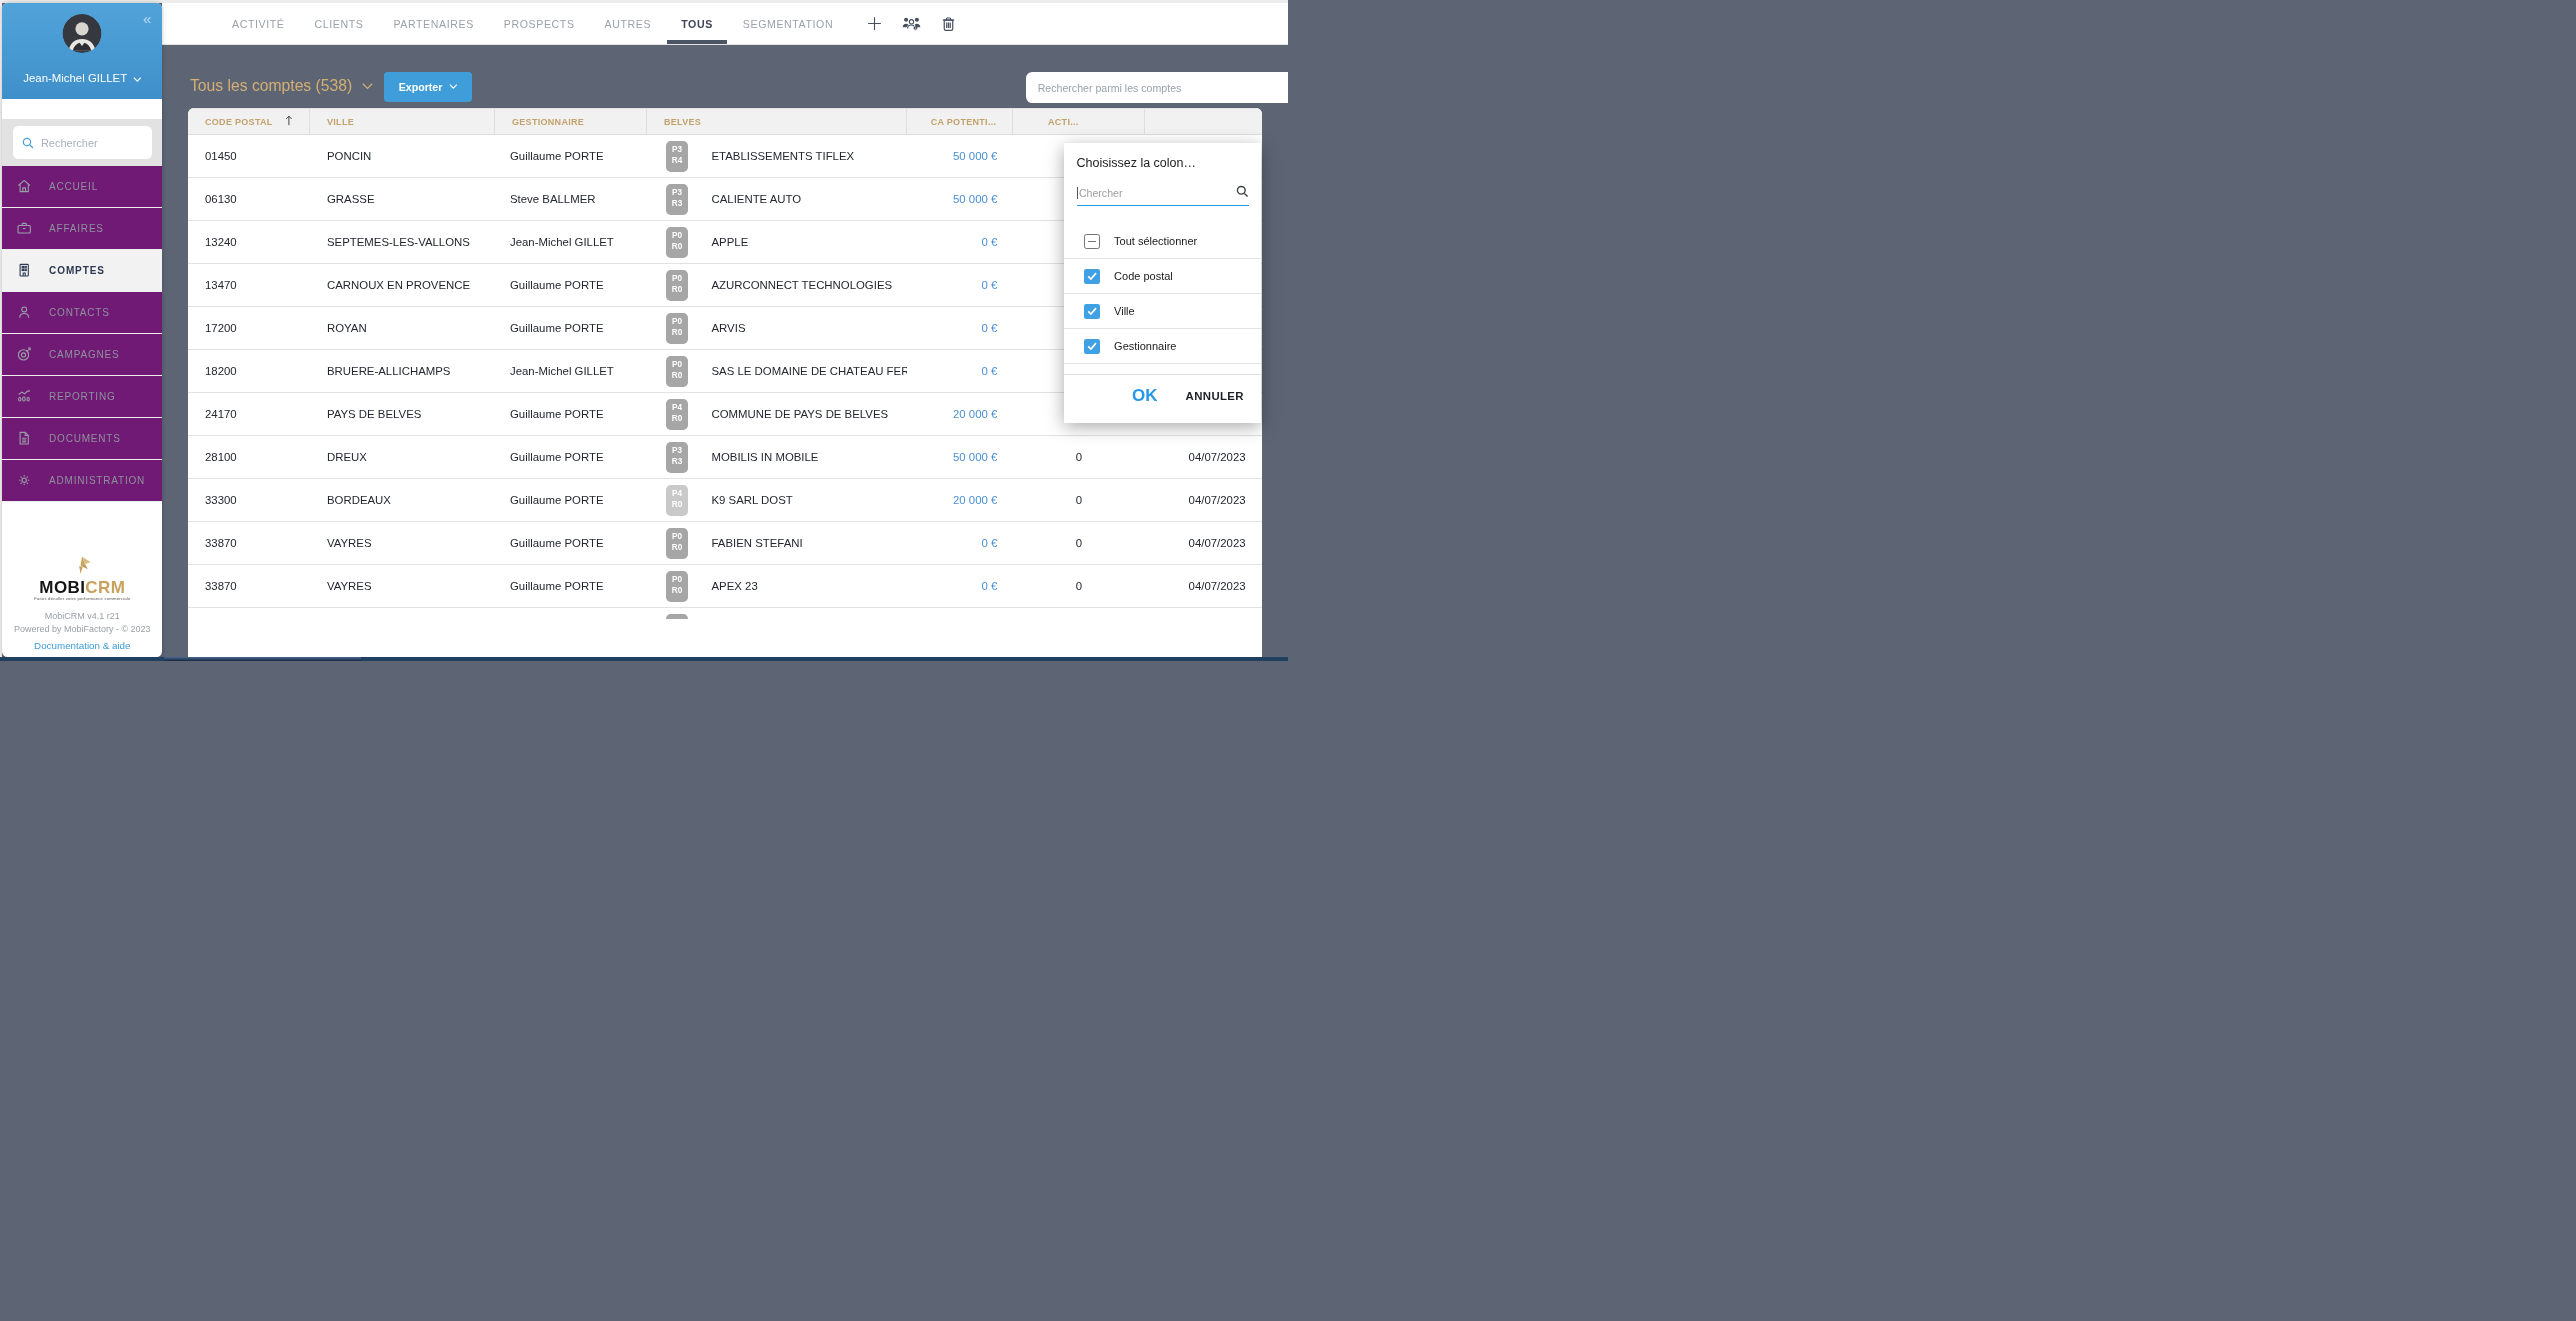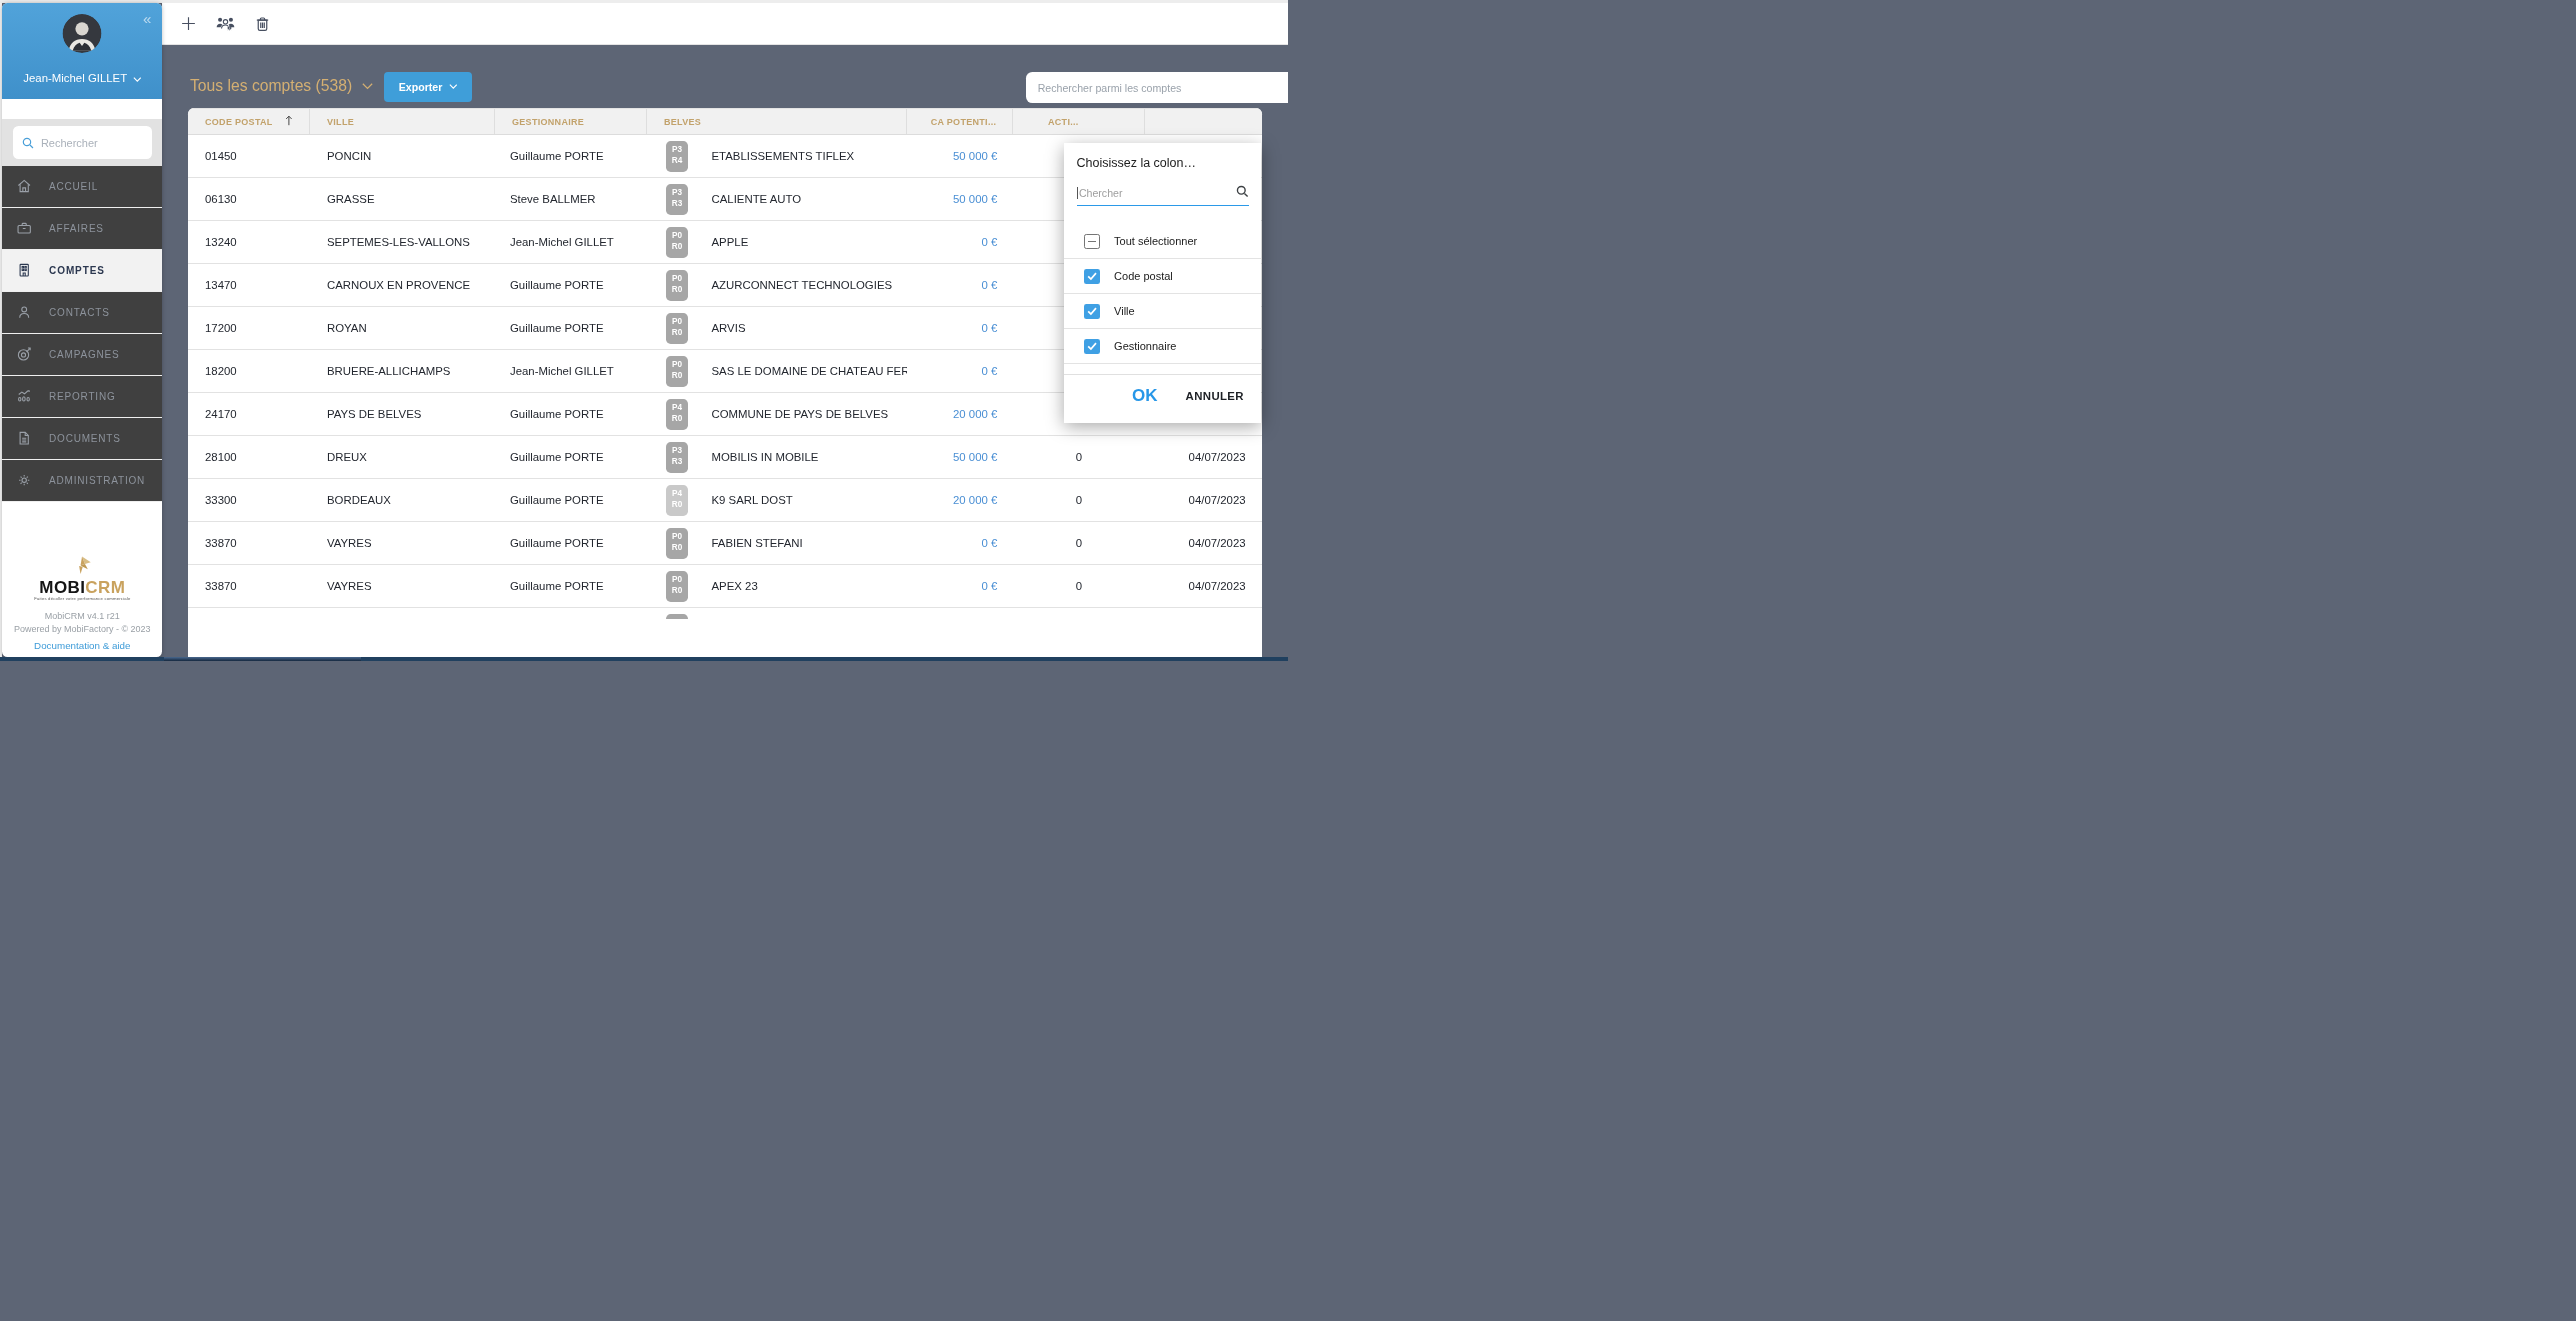--- a/index.html
+++ b/index.html
@@ -24,21 +24,21 @@
   .sb-collapse { position:absolute; top:7.8px; right:11px; font-size:15px; color:rgba(255,255,255,.62); cursor:pointer; line-height:1; }
   .avatar { position:absolute; left:50%; transform:translateX(-50%); top:11px; width:39px; height:39px; border-radius:50%; overflow:hidden; cursor:pointer; }
   .sb-user { position:absolute; left:0; right:0; top:69px; text-align:center; color:#ffffff; font-size:11.4px; cursor:pointer; white-space:nowrap; }
   .sb-user .chev { display:inline-block; margin-left:5.5px; }
   .sb-search-zone { height:47px; background:#e2e2e2; display:flex; align-items:center; justify-content:center;margin-top:20px; }
   .sb-search { width:139px; height:33px; background:#ffffff; border-radius:5.5px; display:flex; align-items:center; padding:0 7.8px; }
   .sb-search svg { color:#4a9fd8; flex:0 0 auto; }
   .sb-search input { border:none; outline:none; width:94px; margin-left:7px; font-size:11px; color:#555; font-family:"Liberation Sans",sans-serif; background:transparent; }
   .sb-search input::placeholder { color:#aab1ba; }
   .menu { }
-  .menu-item { height:42px; display:flex; align-items:center; padding-left:14px; border-bottom:0.8px solid #efefef; color:#8d939c; cursor:pointer; background:#404040; }
+  .menu-item { height:42px; display:flex; align-items:center; padding-left:14px; border-bottom:0.8px solid #efefef; color:#8d939c; cursor:pointer; background:#701a75; }
   .menu-item .mi-icon { width:16.4px; height:16.4px; margin-right:16.4px; color:#9aa0a8; }
   .menu-item .mi-label { font-size:10px; letter-spacing:0.8px; }
   .menu-item.active { background:#f2f2f2; color:#2c3850; }
   .menu-item.active .mi-icon { color:#2c3850; }
   .menu-item.active .mi-label { font-weight:bold; letter-spacing:0.9px; }
   .sb-footer { position:absolute; left:0; right:0; bottom:6.3px; text-align:center; }
   .logo-box { display:inline-block; background:#fff; padding:1.6px 4.7px; }
   .logo-word { font-size:17px; font-weight:bold; letter-spacing:0.4px; line-height:1; }
   .logo-word .w1 { color:#151515; }
   .logo-word .w2 { color:#c9a25e; }
@@ -99,20 +99,29 @@
   .hscroll { position:absolute; left:0; bottom:0; width:100%; height:3.9px; background:#20405f; z-index:10; }
   .hscroll .thumb { position:absolute; left:164px; top:0; width:197px; height:3.9px; background:linear-gradient(180deg,#49688e,#15283f); cursor:pointer; }
 </style>
 </head>
 <body>
 
 <div class="top-strip"></div>
 <div class="left-strip"></div>
 
 <div class="navbar">
+  <div class="tabs" id="tabs">
+      <div class="tab">ACTIVITÉ</div>
+      <div class="tab">CLIENTS</div>
+      <div class="tab">PARTENAIRES</div>
+      <div class="tab">PROSPECTS</div>
+      <div class="tab">AUTRES</div>
+      <div class="tab active">TOUS</div>
+      <div class="tab">SEGMENTATION</div>
+    </div>
   <div class="nav-icons">
     <span class="nicon">
       <svg width="17" height="17" viewBox="0 0 24 24" fill="none" stroke="currentColor" stroke-width="1.6">
           <path d="M12 3v18M3 12h18"></path>
         </svg>
     </span>
     <span class="nicon">
       <svg width="21" height="19" viewBox="0 0 28 24" fill="currentColor" stroke="none">
         <circle cx="6" cy="6.5" r="3"></circle>
           <path d="M1 17.5c0-3 2.2-5 5-5 1.4 0 2.6.5 3.5 1.3-1.6 1.3-2.6 3-2.6 3.7z"></path>

